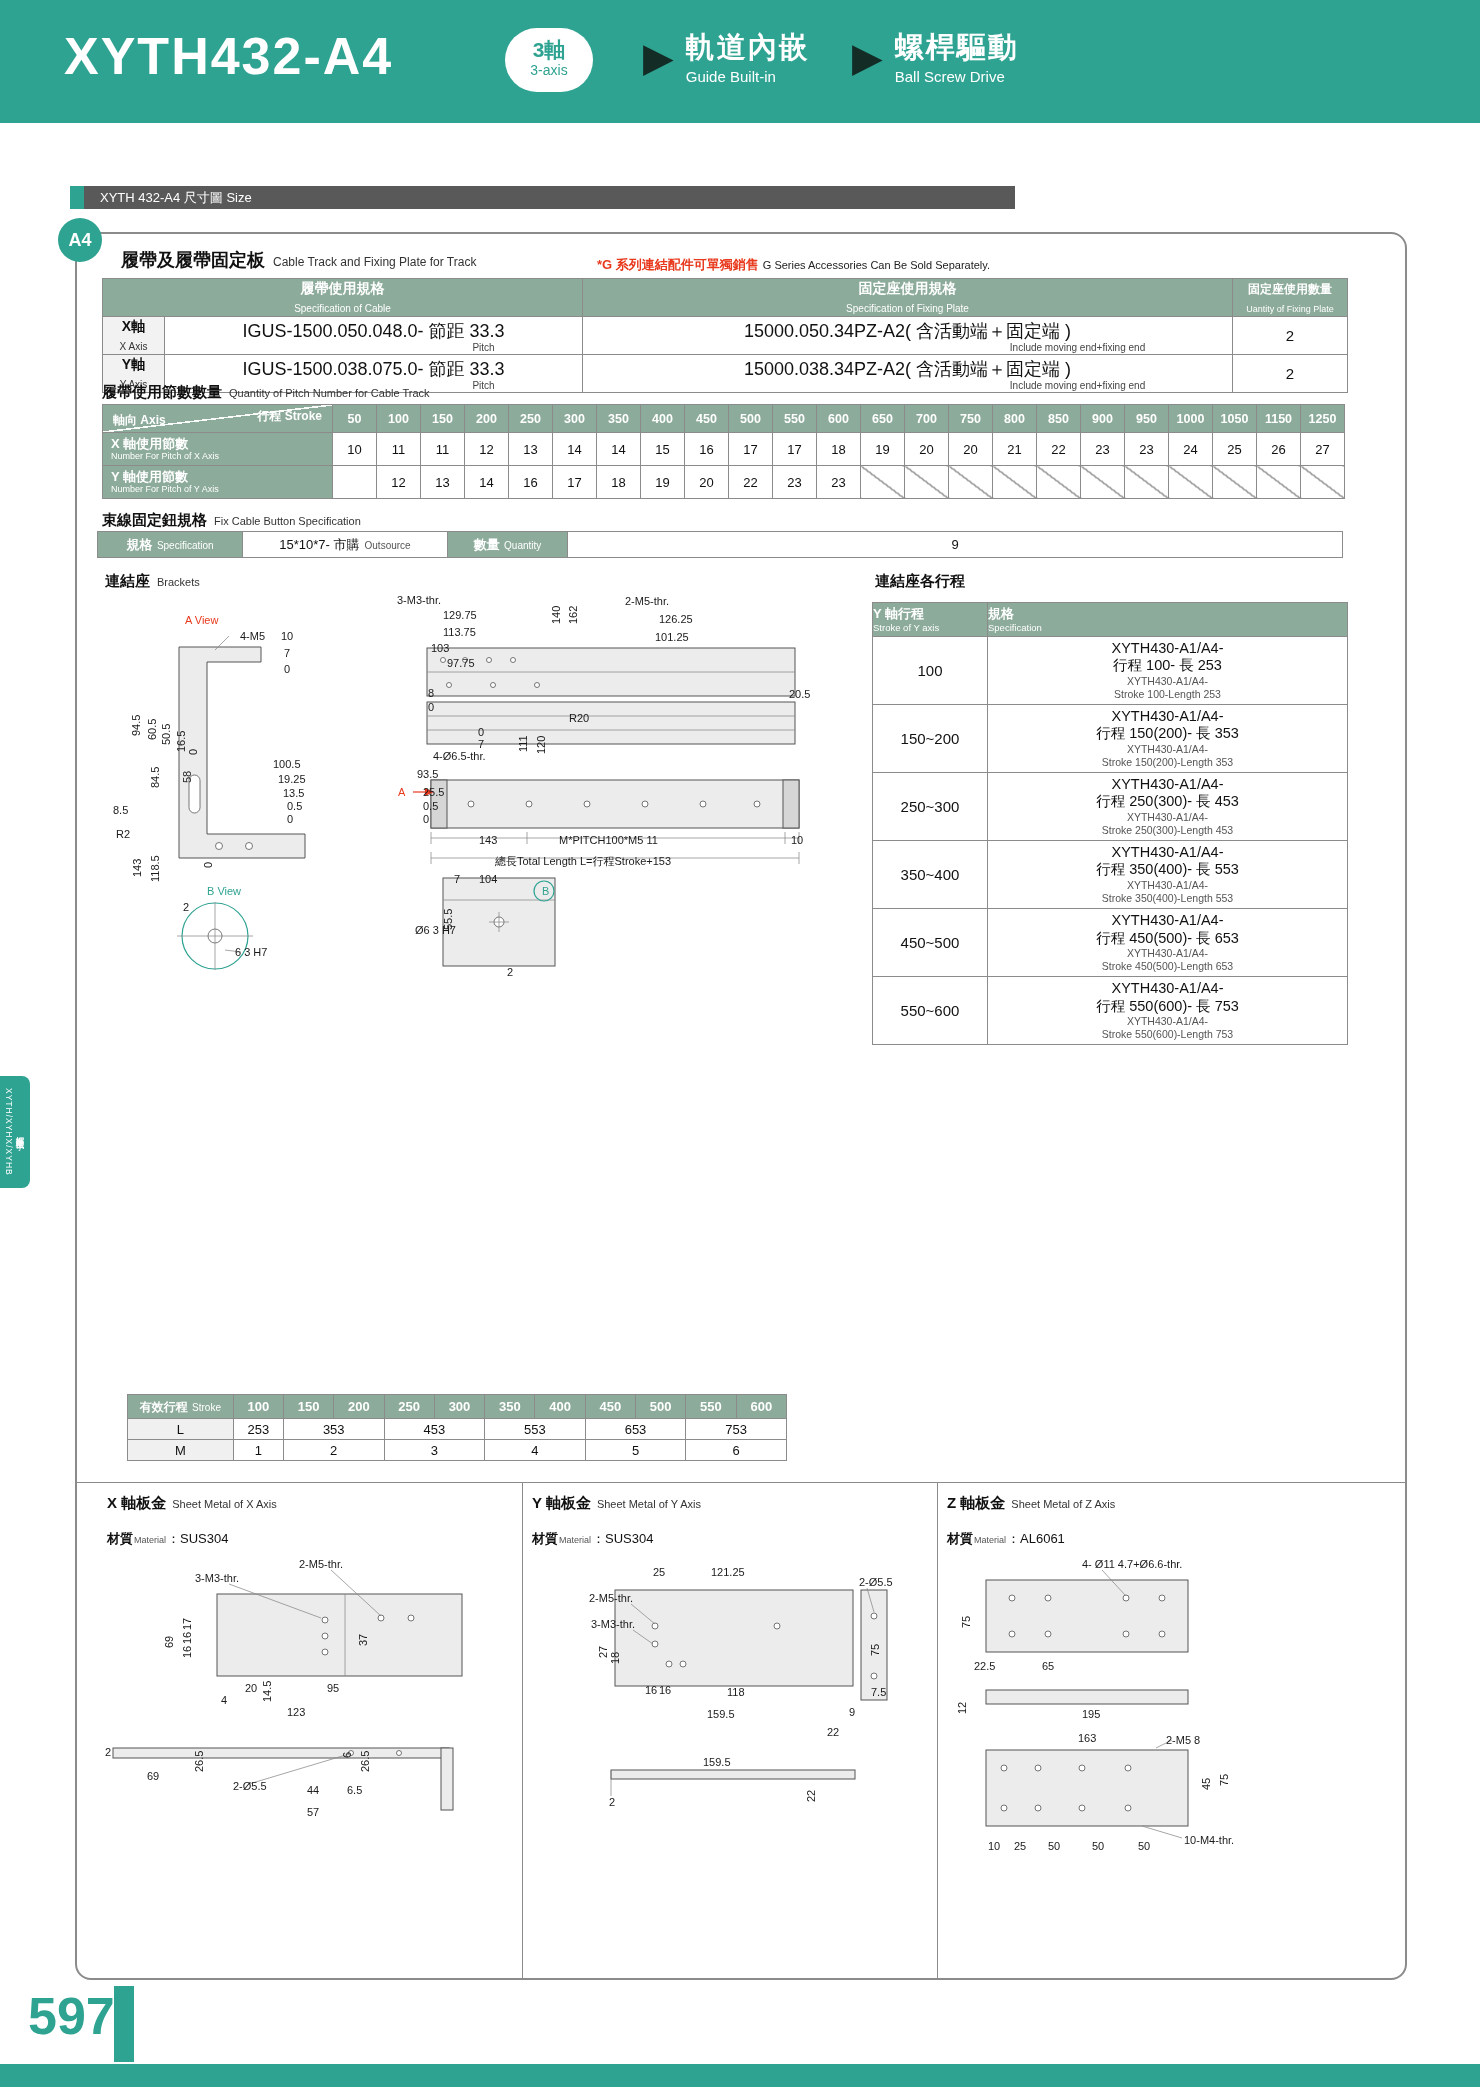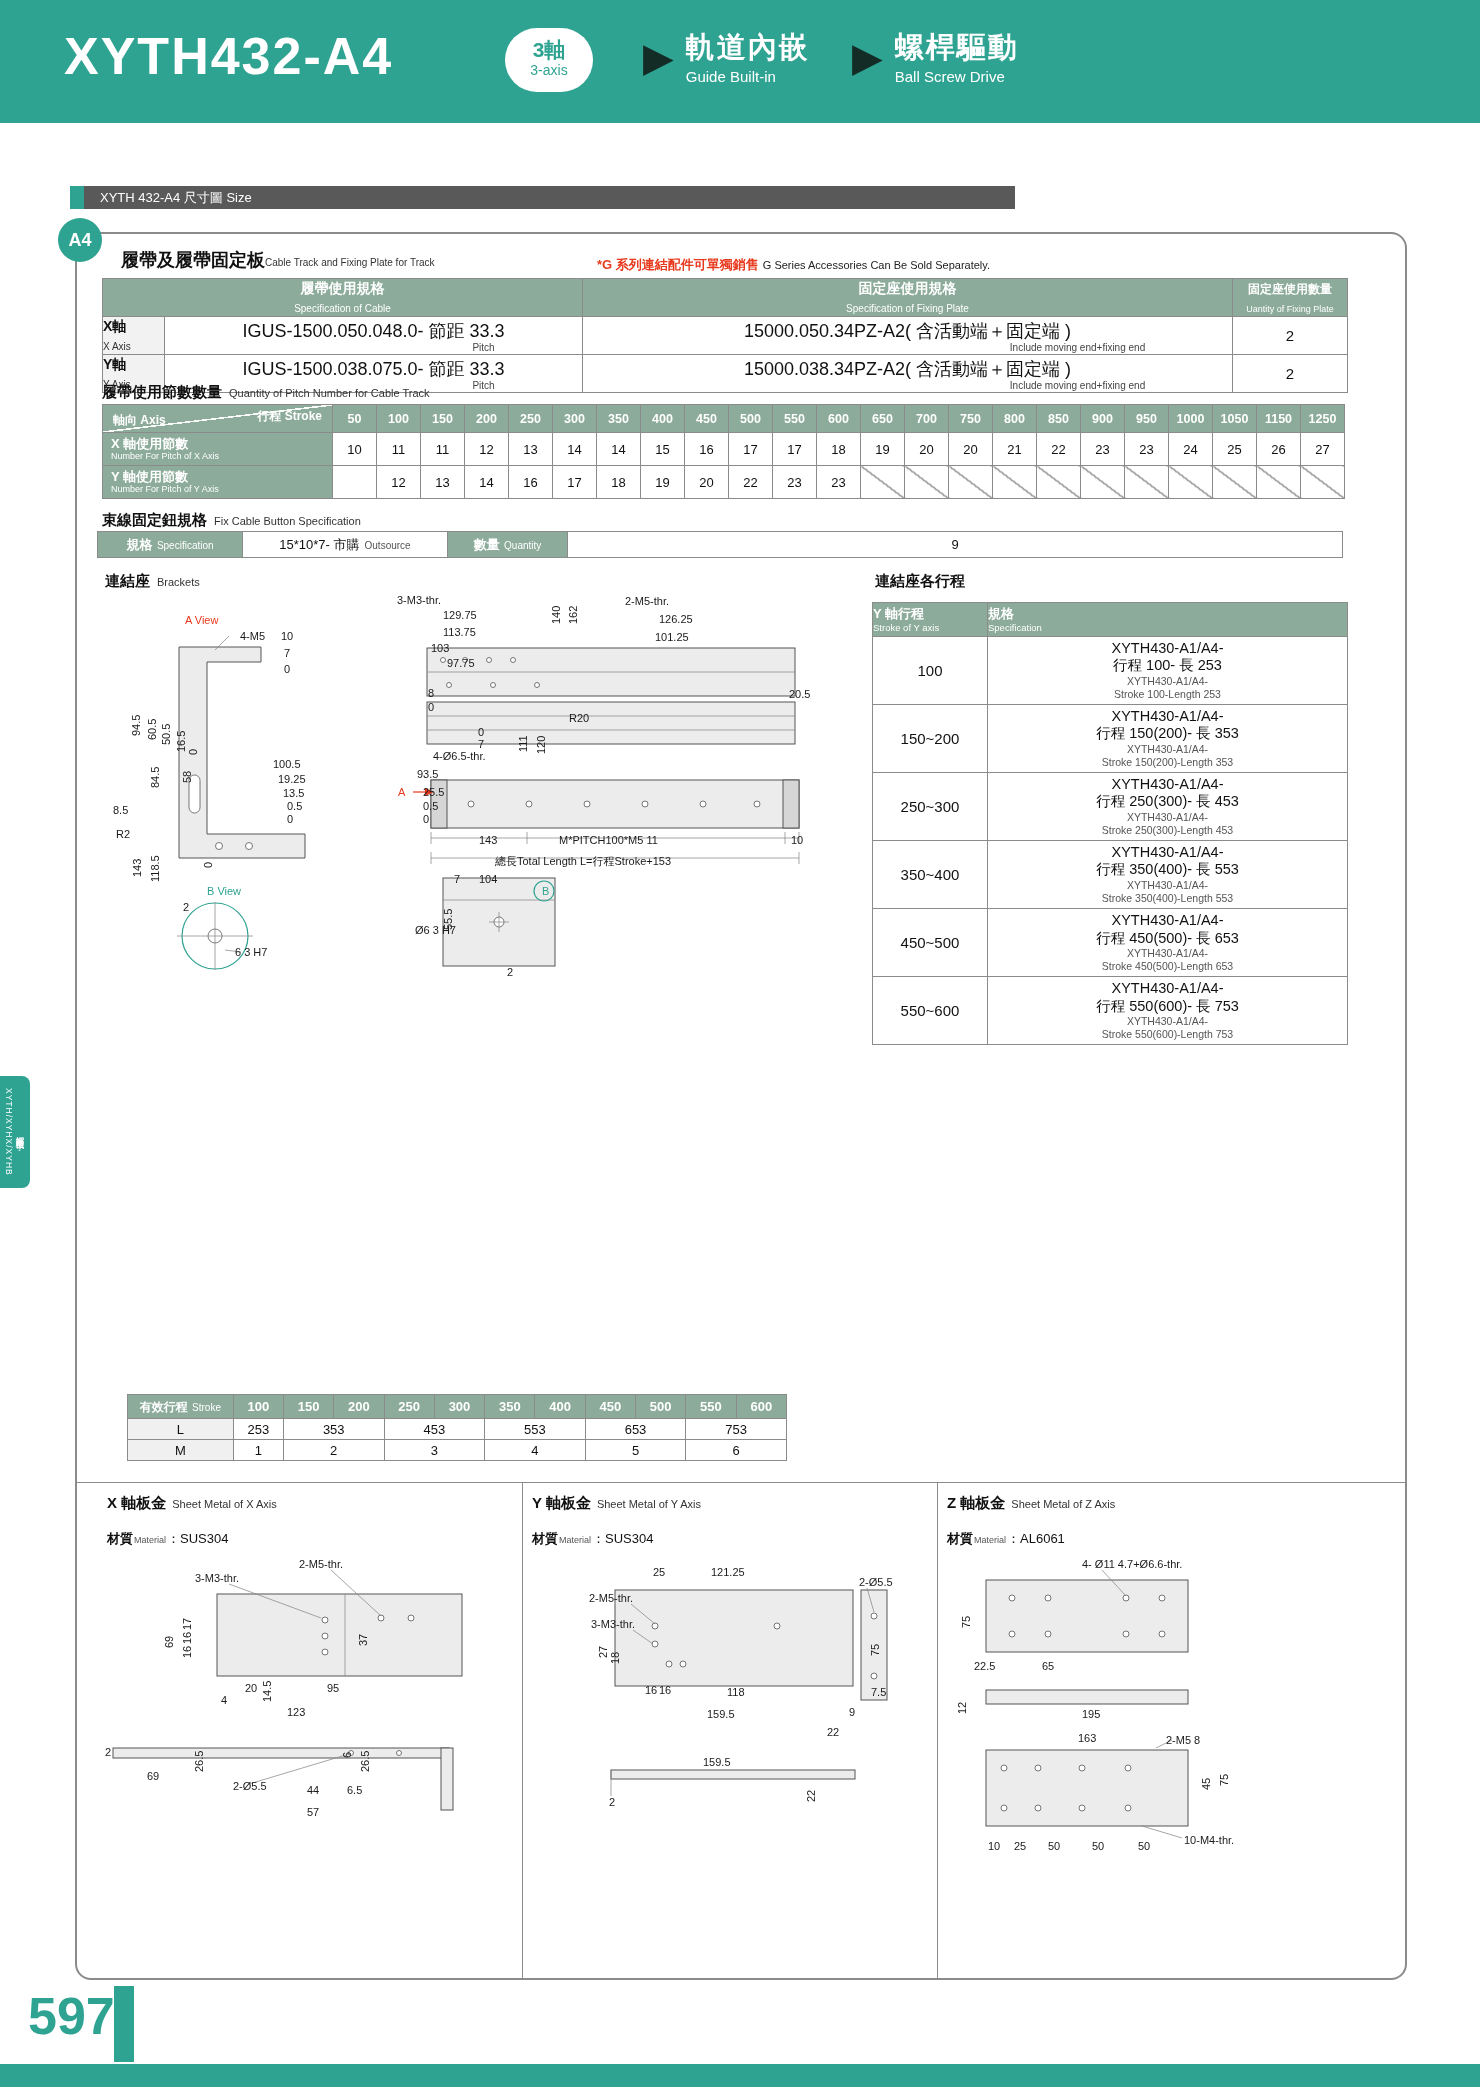--- a/index.html
+++ b/index.html
@@ -27,39 +27,39 @@
   
   .size-bar{position:absolute;left:70px;top:186px;width:945px;height:23px;background:#595959;color:#fff;font-size:13px;line-height:23px;padding-left:30px}
   .size-bar:before{content:"";position:absolute;left:0;top:0;width:14px;height:23px;background:var(--teal)}
 
   
   .main-box{position:absolute;left:75px;top:232px;width:1332px;height:1748px;border:2px solid var(--line);border-radius:16px;background:#fff}
   .a4-badge{position:absolute;left:58px;top:218px;width:44px;height:44px;border-radius:50%;background:var(--teal);color:#fff;font-size:18px;font-weight:bold;display:flex;align-items:center;justify-content:center;z-index:5}
 
   .sec-head{position:absolute;left:44px;top:14px;white-space:nowrap}
   .zh-title{font-size:18px;font-weight:bold}
-  .en-sub{font-size:10px;color:#333;margin-left:0;font-weight:normal}
+  .en-sub{font-size:12px;color:#333;margin-left:8px;font-weight:normal}
   .note{position:absolute;left:520px;top:21px;white-space:nowrap}
   .note .red{color:var(--red);font-weight:bold;font-size:13px}
   .note .dark{color:#222;font-size:11px;margin-left:4px}
 
   .sub-title{position:absolute;white-space:nowrap}
   .sub-title .zh{font-size:15px;font-weight:bold}
   .sub-title .en{font-size:11px;color:#333;margin-left:7px}
 
   
   table.tbl{border-collapse:collapse;table-layout:fixed}
   .tbl th,.tbl td{border:1px solid var(--line);overflow:hidden;vertical-align:middle}
   .ghead th{background:var(--sage);color:#fff;font-weight:bold;text-align:center}
   .hzh{font-size:14px;font-weight:bold}
   .hen{font-size:10px;font-weight:normal}
 
   
   #cable-table td{background:#fff}
-  #cable-table .axis{background:#f2f2f2;text-align:left}
+  #cable-table .axis{background:#f2f2f2;text-align:center}
   #cable-table .azh{font-size:14px;font-weight:bold}
   #cable-table .aen{font-size:10px;color:#333}
   #cable-table .spec{text-align:center}
   #cable-table .main{font-size:18px;line-height:1.2;margin-top:3px}
   #cable-table .sub{font-size:10px;color:#444;line-height:1.1}
   #cable-table .sub-cable{transform:translateX(110px)}
   #cable-table .sub-plate{transform:translateX(170px)}
   #cable-table .qty{font-size:15px;text-align:center}
 
   

